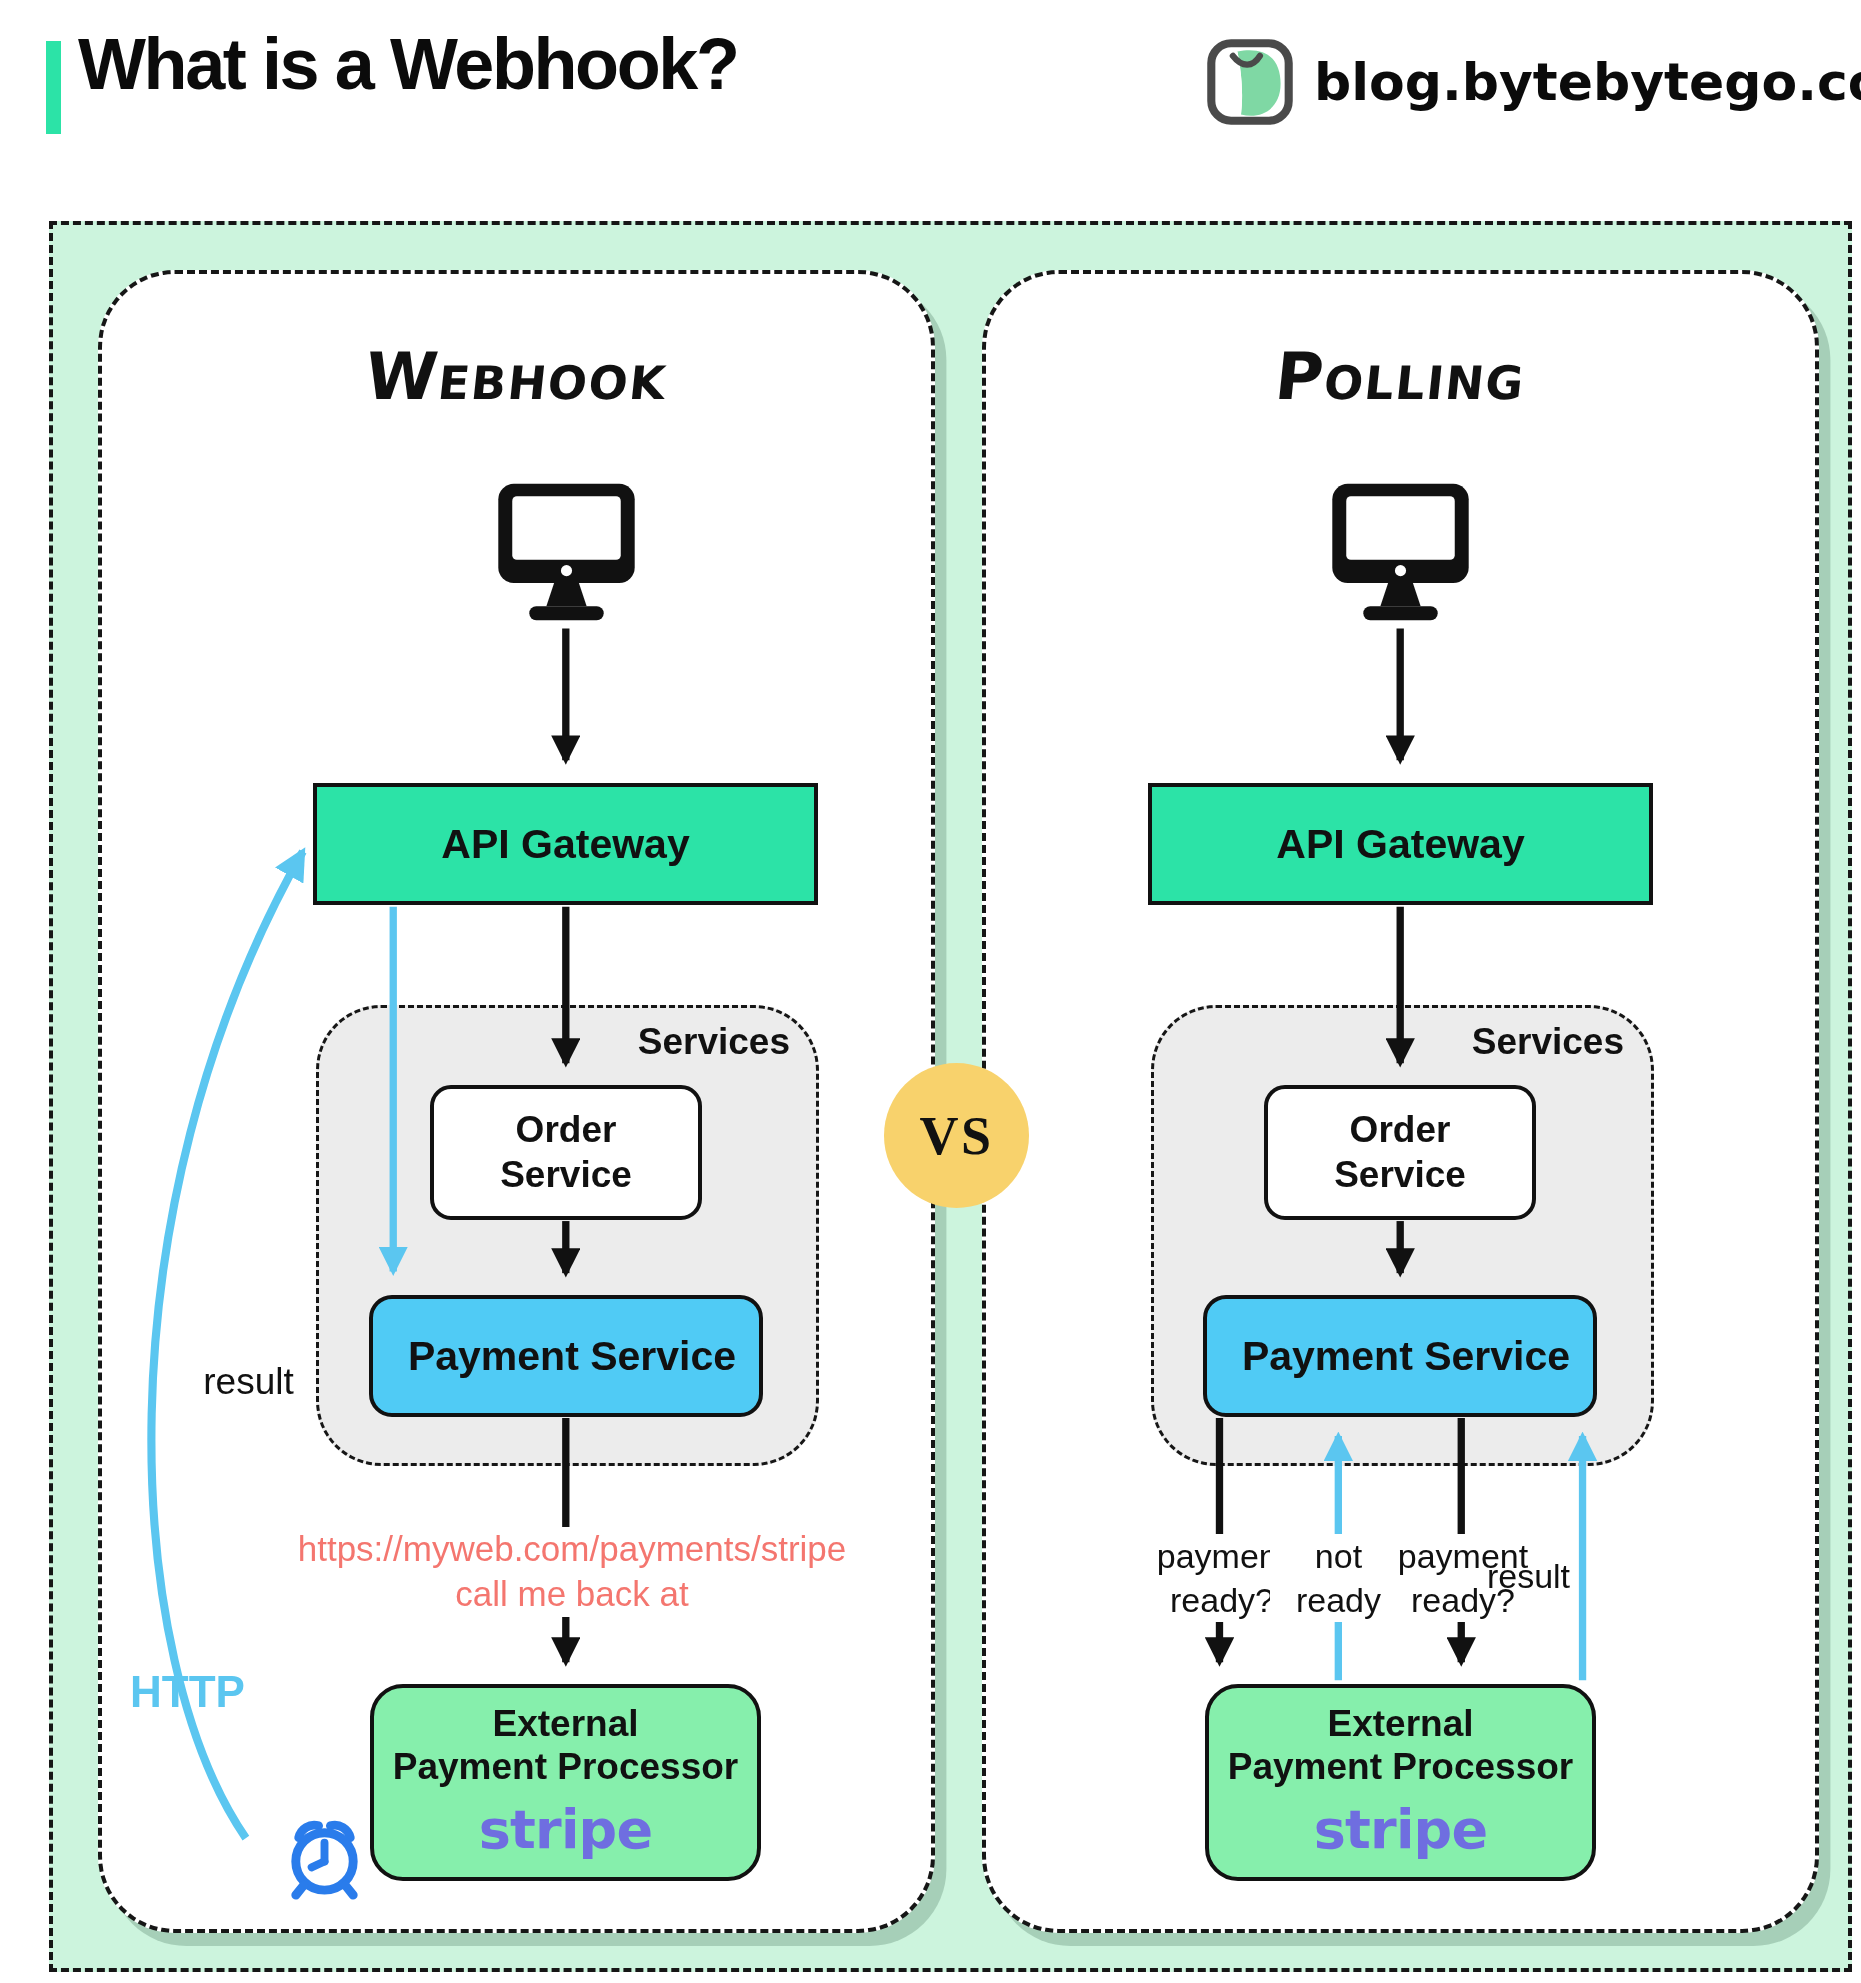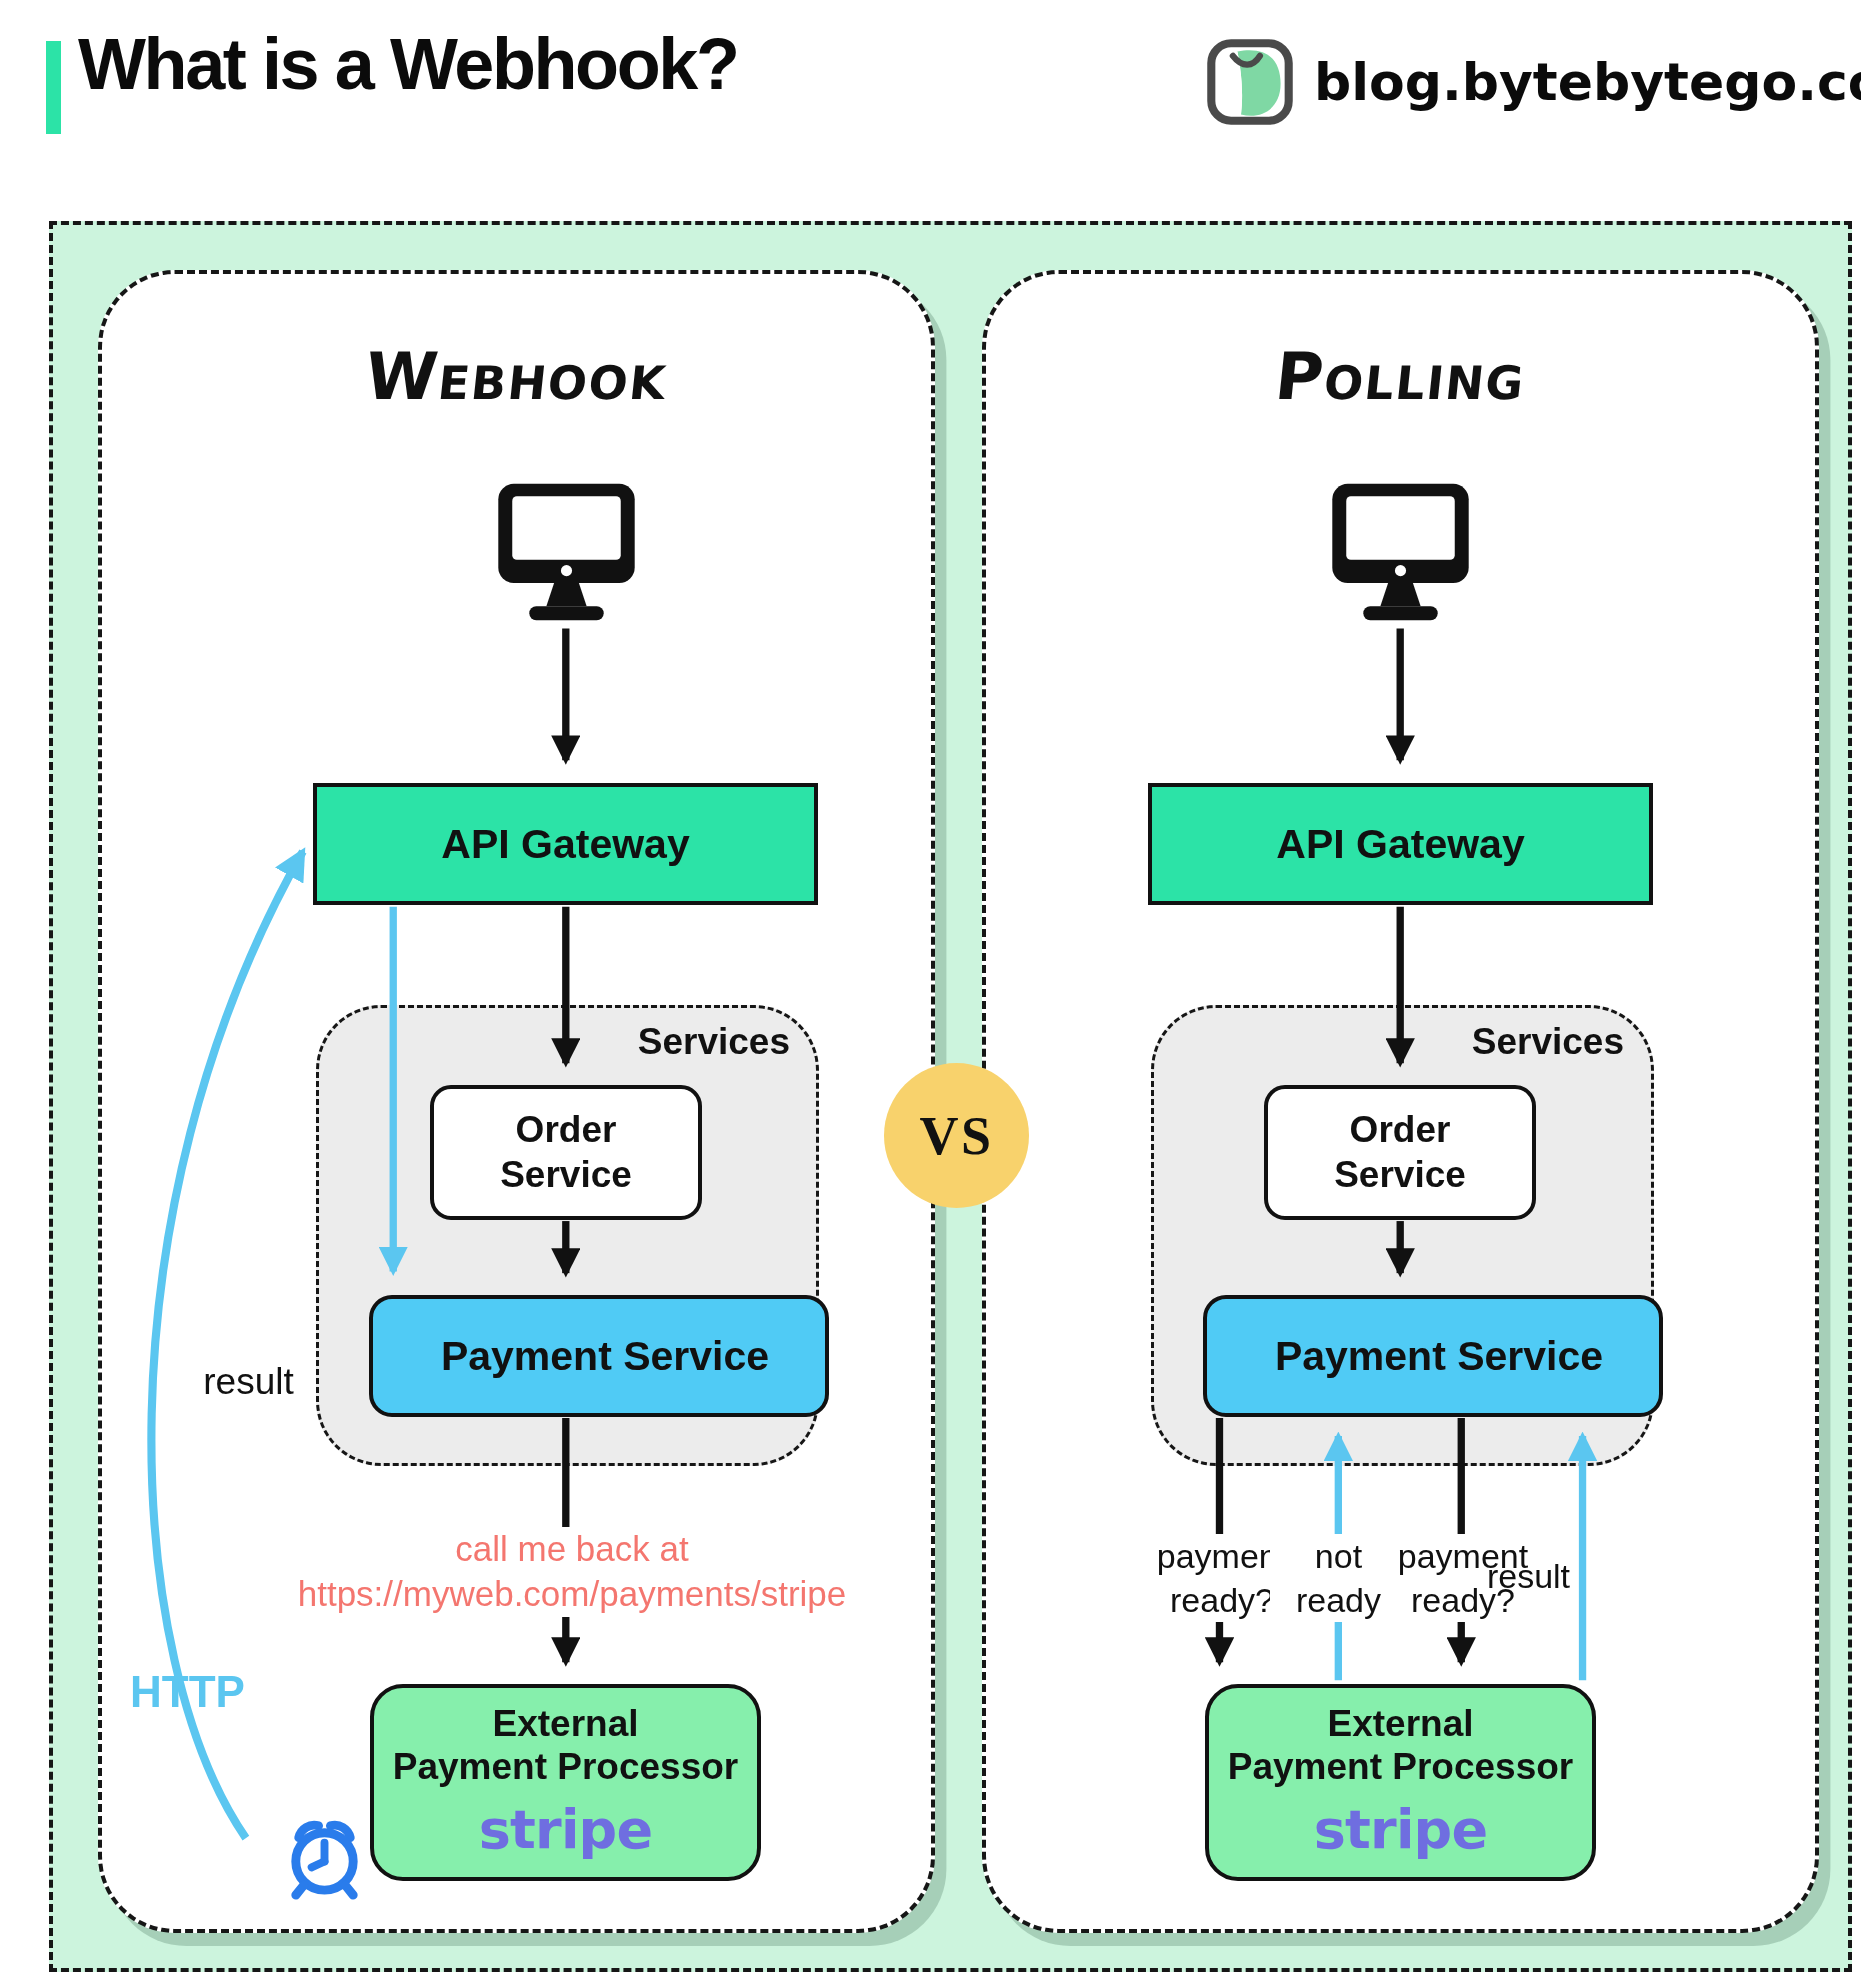--- a/index.html
+++ b/index.html
@@ -42,21 +42,21 @@
             border:3.3px dashed #161616;border-radius:65px;box-sizing:border-box;z-index:1;}
   #wh-services{left:316px;} #po-services{left:1151px;}
   .services-label{position:absolute;top:1021px;width:472px;text-align:right;font-size:37px;font-weight:700;z-index:2;}
   #wh-services-label{left:318px;} #po-services-label{left:1152px;}
 
   .order{position:absolute;top:1085px;width:272px;height:135px;background:#fff;border:4.1px solid var(--ink);
          border-radius:21px;box-sizing:border-box;display:flex;flex-direction:column;align-items:center;
          justify-content:center;font-size:37px;font-weight:700;line-height:1.2;z-index:2;}
   #wh-order{left:430px;} #po-order{left:1264px;}
 
-  .payment{position:absolute;top:1295px;width:460px;height:122px;background:var(--payment-blue);
+  .payment{position:absolute;top:1295px;width:394px;height:122px;background:var(--payment-blue);
            border:4.1px solid var(--ink);border-radius:23px;box-sizing:border-box;display:flex;align-items:center;
            justify-content:center;font-size:41px;font-weight:700;z-index:2;padding-left:12px;}
   #wh-payment{left:369px;} #po-payment{left:1203px;}
 
   .external{position:absolute;top:1684px;width:391px;height:197px;background:#86efac;border:4.1px solid var(--ink);
             border-radius:33px;box-sizing:border-box;display:flex;flex-direction:column;align-items:center;
             justify-content:center;font-size:37px;font-weight:700;line-height:1.16;z-index:2;}
   #wh-external{left:370px;} #po-external{left:1205px;}
   .stripe-word{font-family:"DejaVu Sans",sans-serif;font-size:54px;font-weight:800;color:var(--stripe-purple);
                letter-spacing:-0.8px;margin-top:10px;}
@@ -178,22 +178,22 @@
     <path class="arrow-black" d="M1720 772 V934" marker-end="url(#mB)"></path>
     <path class="arrow-black" d="M1720 1114 V1306" marker-end="url(#mB)"></path>
     <path class="arrow-black" d="M1720 1500 V1564" marker-end="url(#mB)"></path>
     <path class="arrow-black" d="M1498 1742 V2042" marker-end="url(#mB)"></path>
     <path class="arrow-cyan" d="M1644 2064 V1764" marker-end="url(#mC)"></path>
     <path class="arrow-black" d="M1795 1742 V2042" marker-end="url(#mB)"></path>
     <path class="arrow-cyan" d="M1944 2064 V1764" marker-end="url(#mC)"></path>
   </svg>
 
   <div class="callback">
+    <div>https://myweb.com/payments/stripe</div>
     <div>call me back at</div>
-    <div>https://myweb.com/payments/stripe</div>
   </div>
   <div class="result-wh">result</div>
   <div class="http-label">HTTP</div>
   <svg class="clock" viewBox="0 0 100 100">
     <path d="M24 32 A16 16 0 0 1 44 20" fill="none" stroke="var(--clock-blue)" stroke-width="9" stroke-linecap="round"></path>
     <path d="M76 32 A16 16 0 0 0 56 20" fill="none" stroke="var(--clock-blue)" stroke-width="9" stroke-linecap="round"></path>
     <circle cx="50" cy="56" r="29" fill="#fff" stroke="var(--clock-blue)" stroke-width="9"></circle>
     <path d="M50 56 V37" stroke="var(--clock-blue)" stroke-width="8" stroke-linecap="round" fill="none"></path>
     <path d="M50 56 L37 62" stroke="var(--clock-blue)" stroke-width="8" stroke-linecap="round" fill="none"></path>
     <path d="M29 80 L21 90" stroke="var(--clock-blue)" stroke-width="9" stroke-linecap="round" fill="none"></path>

